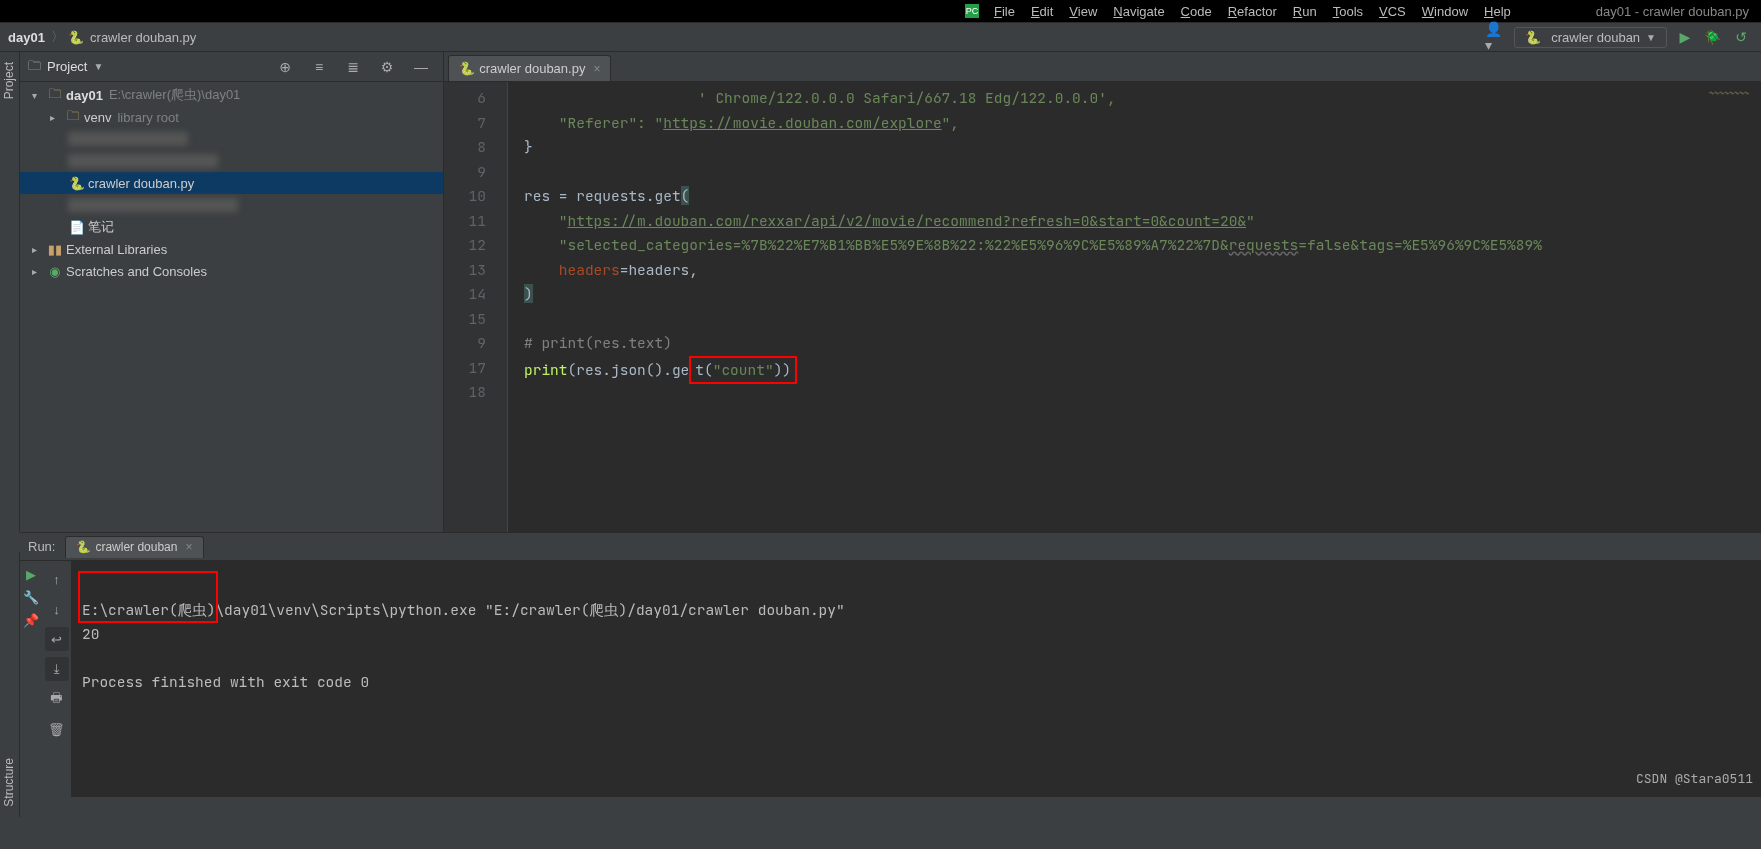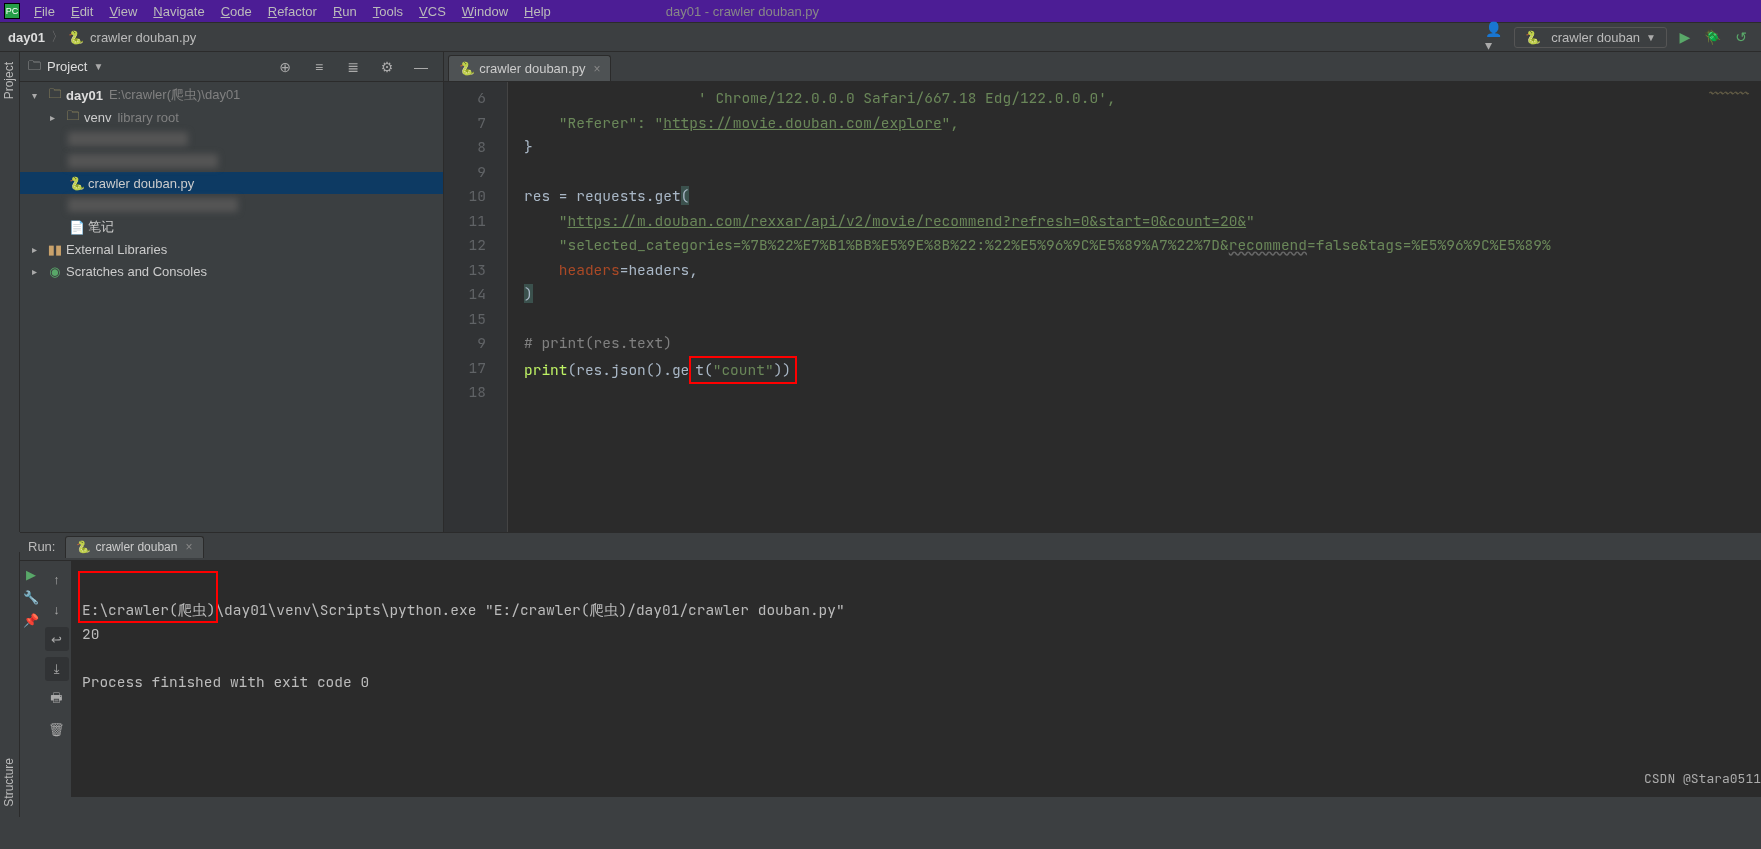--- a/index.html
+++ b/index.html
@@ -1,21 +1,21 @@
 <!DOCTYPE html>
 <html><head>
 <meta charset="utf-8">
 <style>
   * { box-sizing: border-box; margin: 0; padding: 0; }
   html, body { width: 1761px; height: 849px; overflow: hidden; background: #3c3f41; color: #bbb; font-family: "Segoe UI", Arial, sans-serif; font-size: 13px; }
-  .menubar { height: 22px; display: flex; align-items: center; background: #4c1d95; padding: 0 4px; }
+  .menubar { height: 22px; display: flex; align-items: center; background: #000000; padding: 0 4px; justify-content: flex-end; }
   .app-icon { width: 16px; height: 16px; background: #259e48; border: 1px solid #000; margin-right: 6px; display:flex;align-items:center;justify-content:center;font-size:9px;color:#fff;}
   .menu-item { padding: 2px 8px; color: #bbb; cursor: default; }
   .menu-item u { text-decoration: underline; }
-  .window-context { margin-left: 99px; color: #888; }
+  .window-context { margin-left: 69px; color: #888; }
   .breadcrumb-bar { height: 30px; display: flex; align-items: center; background: #3c3f41; border-top: 1px solid #2b2b2b; border-bottom: 1px solid #2b2b2b; padding: 0 6px; }
   .breadcrumb-bar .bc-item { color: #bbb; padding: 2px 2px; }
   .breadcrumb-bar .bc-sep { color: #777; margin: 0 4px; }
   .py-ico { color: #8cc4ff; margin-right: 4px; }
   .bc-spacer { flex: 1; }
   .tool-icon { width: 22px; height: 22px; display:flex;align-items:center;justify-content:center; margin: 0 3px; color:#aaa; font-size:14px;}
   .run-config { border:1px solid #555; border-radius:3px; padding:2px 10px; margin:0 4px; display:flex;align-items:center;gap:6px;}
   .green { color:#59a869; }
   .bug { color:#59a869; }
   .main { display:flex; height: 480px; }
@@ -52,21 +52,21 @@
   .run-panel { height: 265px; display:flex; flex-direction:column; border-top:1px solid #2b2b2b; background:#2b2b2b;}
   .run-header { height:28px; display:flex; align-items:center; background:#3c3f41; padding:0 8px; color:#bbb; border-bottom:1px solid #2b2b2b;}
   .run-header .tab { height:22px; background:#4e5254; font-size:12px;}
   .run-body { flex:1; display:flex; }
   .run-tools { width:22px; display:flex; flex-direction:column; align-items:center; padding-top:6px; gap:8px; background:#3c3f41; color:#aaa;}
   .run-tools2 { width:30px; display:flex; flex-direction:column; align-items:center; padding-top:6px; gap:6px; background:#3c3f41; color:#aaa; border-right:1px solid #2b2b2b;}
   .run-tools2 .btn { width:24px;height:24px;display:flex;align-items:center;justify-content:center; border-radius:3px;}
   .run-tools2 .btn.dark { background:#313335;}
   .console { flex:1; padding:13px 10px; font-family:"JetBrains Mono","Consolas",monospace; font-size:14.5px; color:#bbb; line-height:24px; position:relative; white-space:pre;}
   .console .redbox2 { border:2px solid #f00; position:absolute; }
-  .watermark { position:absolute; right:0; bottom:6px; color:#aaa; font-size:13px;}
+  .watermark { position:absolute; right:8px; bottom:6px; color:#aaa; font-size:13px;}
   .wavy { text-decoration: underline wavy #666; }
   .folder-ico{color:#b0a06a;}
   .lib-ico{color:#c9a26b;}
   .scratch-ico{color:#59a869;}
   .minimap-hint{position:absolute;top:2px;right:12px;color:#b0a06a;opacity:.4;font-size:10px;}
 </style>
 </head>
 <body>
 
 <div class="menubar">
@@ -190,21 +190,21 @@
           <div>17</div>
           <div>18</div>
         </div>
       <div class="fold-gutter"></div>
       <div class="code" id="codebody"><span class="str">                    ' Chrome/122.0.0.0 Safari/667.18 Edg/122.0.0.0',</span>
 <span class="str">    "Referer": "</span><span class="lnk">https://movie.douban.com/explore</span><span class="str">",</span>
 <span class="punc">}</span>
 
 <span class="punc">res = </span><span class="punc">requests.get</span><span class="punc" style="background:#3b514d;">(</span>
 <span class="str">    "</span><span class="lnk">https://m.douban.com/rexxar/api/v2/movie/recommend?refresh=0&amp;start=0&amp;count=20&amp;</span><span class="str">"</span>
-<span class="str">    "selected_categories=%7B%22%E7%B1%BB%E5%9E%8B%22:%22%E5%96%9C%E5%89%A7%22%7D&amp;</span><span class="str wavy">recommend</span><span class="str">=false&amp;tags=%E5%96%9C%E5%89%</span>
+<span class="str">    "selected_categories=%7B%22%E7%B1%BB%E5%9E%8B%22:%22%E5%96%9C%E5%89%A7%22%7D&amp;</span><span class="str wavy">requests</span><span class="str">=false&amp;tags=%E5%96%9C%E5%89%</span>
     <span class="kwarg">headers</span><span class="punc">=headers,</span>
 <span class="punc" style="background:#3b514d;">)</span>
 
 <span class="cmt"># print(res.text)</span>
 <span class="kw" style="color:#bef264;">print</span><span class="punc">(res.json().ge</span><span class="redbox"><span class="punc">t(</span><span class="str">"count"</span><span class="punc">))</span></span>
 </div>
       <div class="minimap-hint">〰〰〰〰</div>
     </div>
   </div>
 </div>

